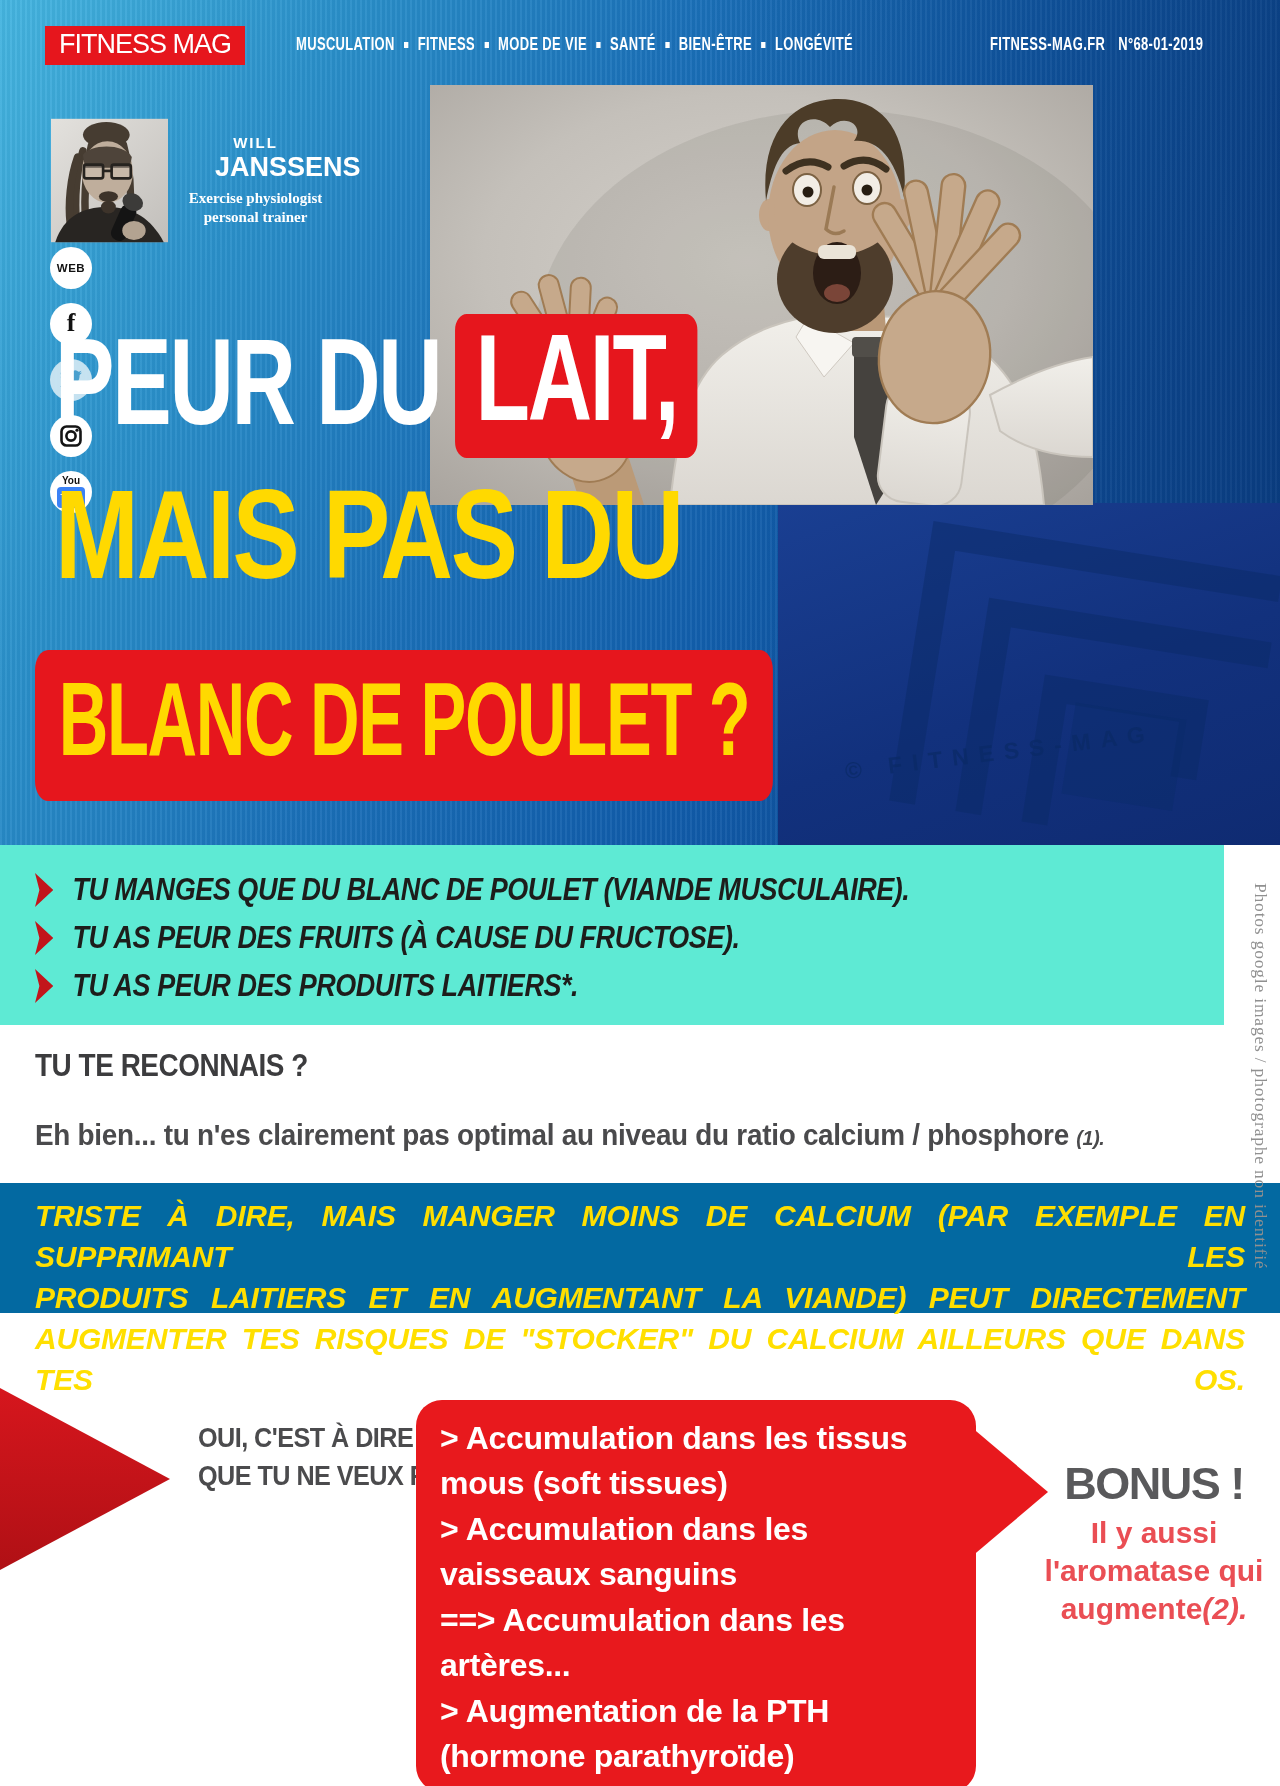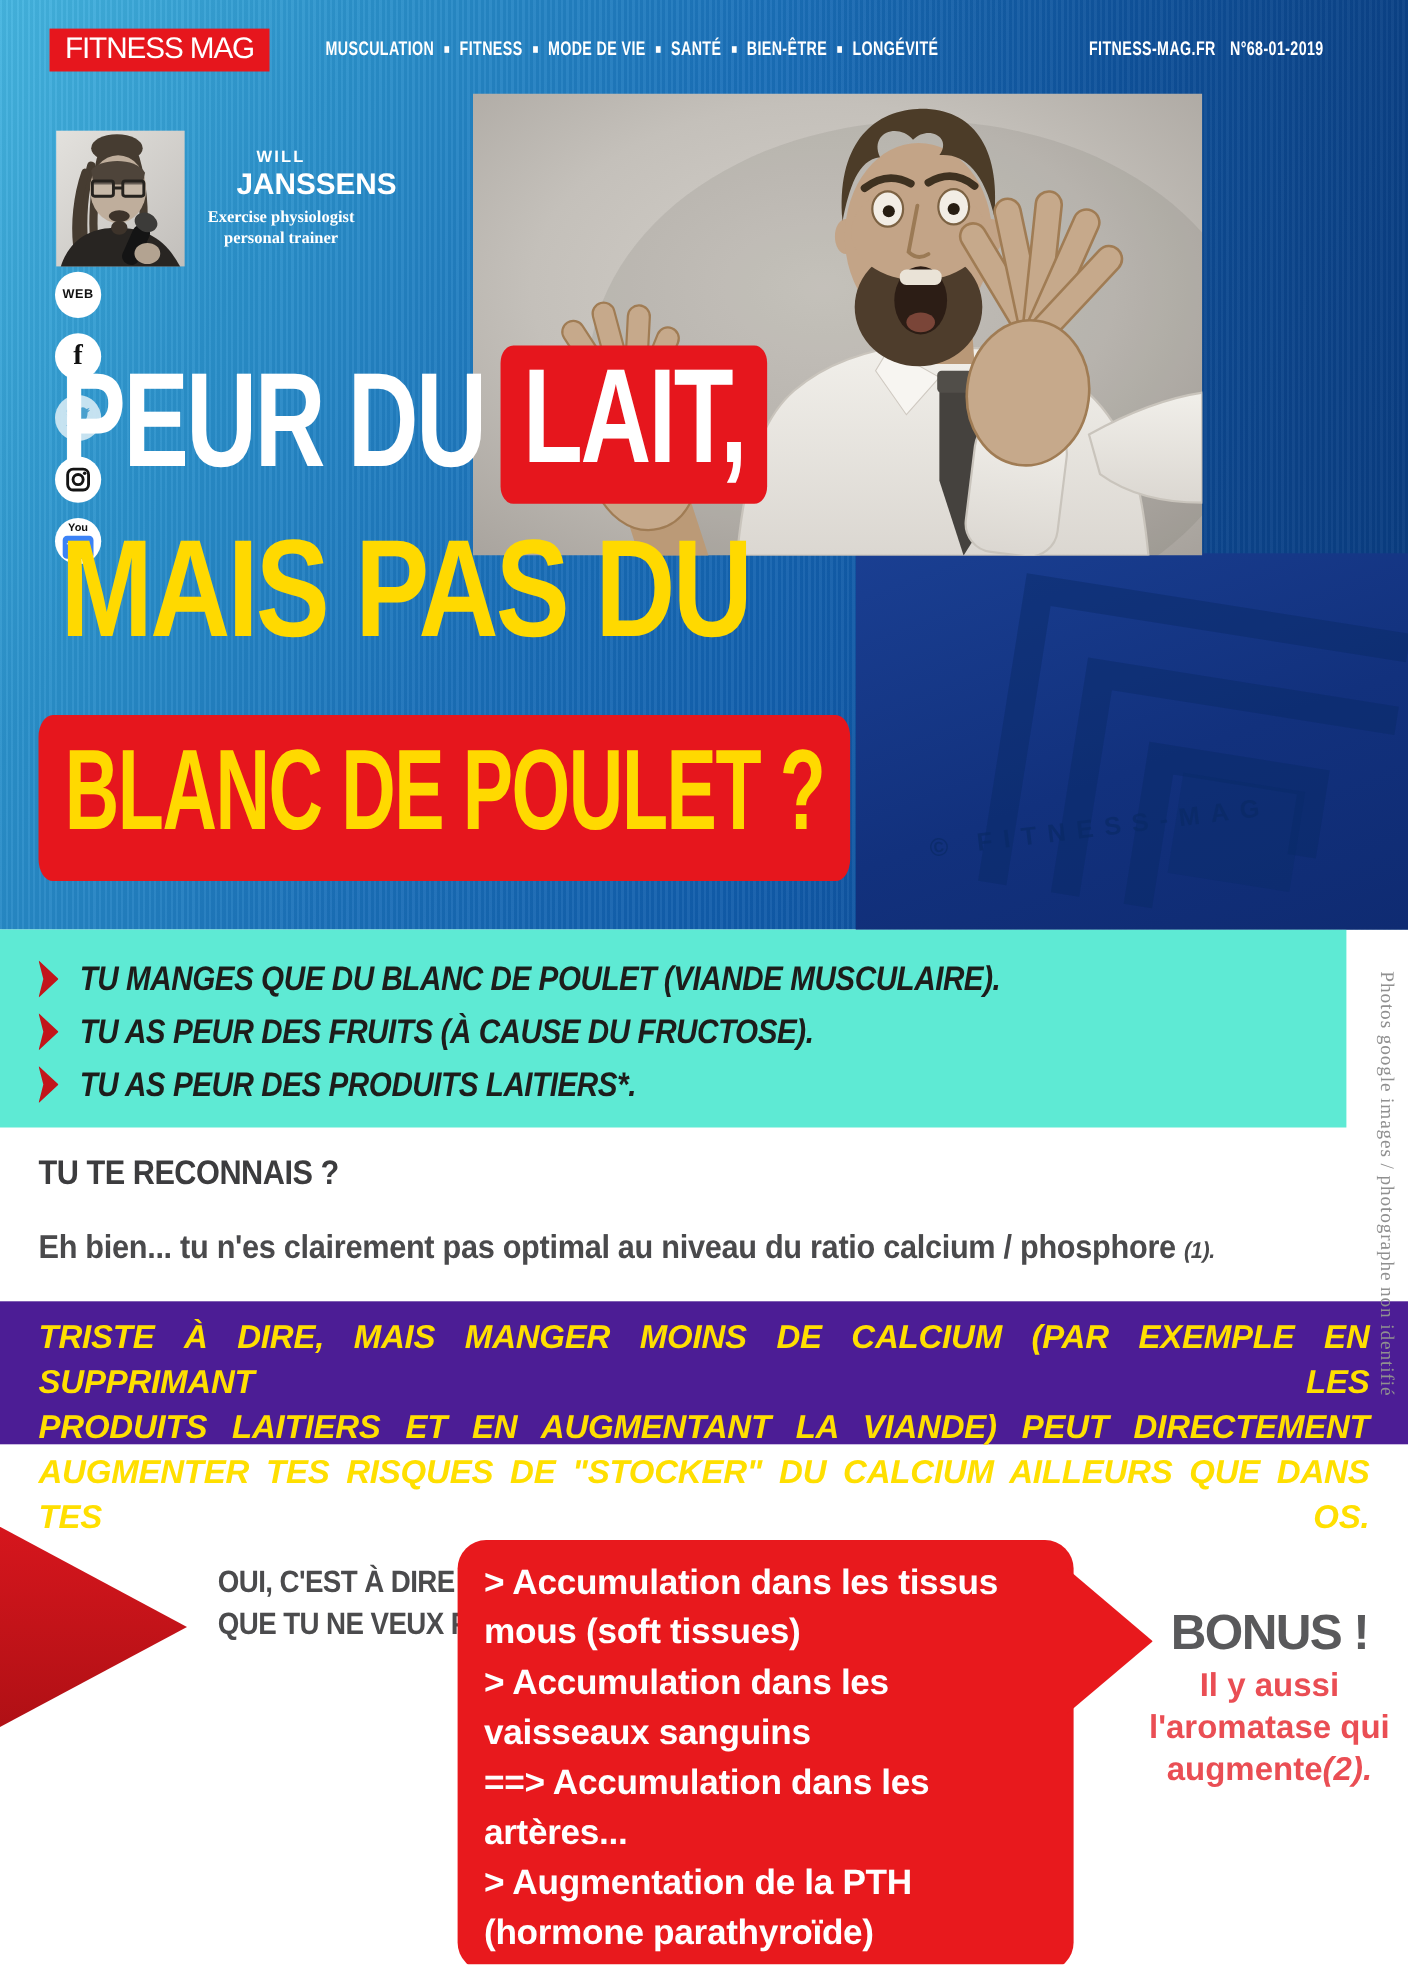--- a/index.html
+++ b/index.html
@@ -15,21 +15,21 @@
     background:repeating-linear-gradient(90deg, rgba(255,255,255,0.05) 0 2px, rgba(0,0,0,0.03) 2px 5px); }
   .bg-blue::after { content:""; position:absolute; inset:0;
     background:linear-gradient(to right, rgba(0,0,0,0) 55%, rgba(4,22,66,0.28) 100%); }
 
   .navy-panel { position:absolute; left:778px; top:503px; width:502px; height:342px; z-index:1;
     background:linear-gradient(160deg,#1a3f92 0%,#12317d 55%,#0f2b72 100%); overflow:hidden; }
   .wm-credit { position:absolute; left:66px; top:236px; transform:rotate(-7deg);
     font-size:23px; font-weight:700; letter-spacing:10px; color:#0a2a66; opacity:0.7; white-space:nowrap; }
 
   .band-yellow { position:absolute; left:0; top:845px; width:1224px; height:180px; background:#5eead4; padding:27px 0 0 35px; }
-  .band-red { position:absolute; left:0; top:1183px; width:1280px; height:130px; background:#4c1d95; }
+  .band-red { position:absolute; left:0; top:1183px; width:1280px; height:130px; background:#0369a1; }
 
   
   .logo { position:absolute; left:45px; top:26px; background:#e6161d; padding:3px 14px 5px; z-index:4; }
   .logo span { font-size:27px; font-weight:400; color:#fff; letter-spacing:-1px; white-space:nowrap; }
   .nav { position:absolute; left:296px; top:34px; display:flex; align-items:center; gap:13px; z-index:4;
     transform:scaleX(0.72); transform-origin:left center; white-space:nowrap; }
   .nav span.item { font-size:18px; font-weight:700; color:#fff; letter-spacing:0.5px; }
   .nav .sep { width:6px; height:6px; background:#fff; flex:0 0 auto; }
   .issue { position:absolute; left:990px; top:34px; display:flex; gap:18px; z-index:4;
     transform:scaleX(0.72); transform-origin:left center; white-space:nowrap; }

